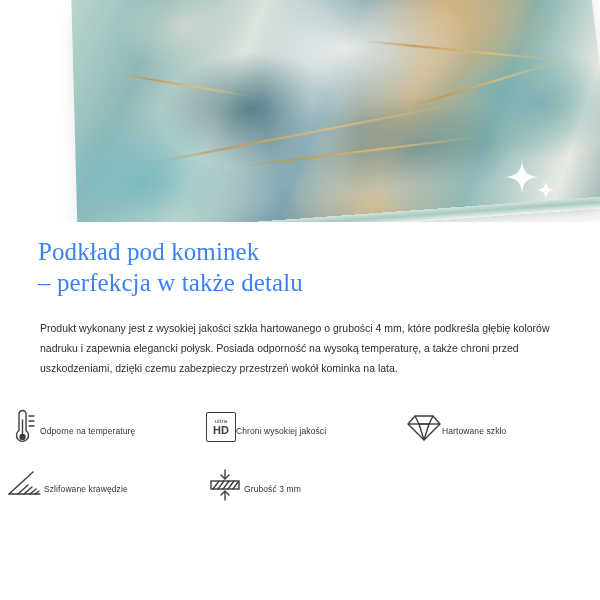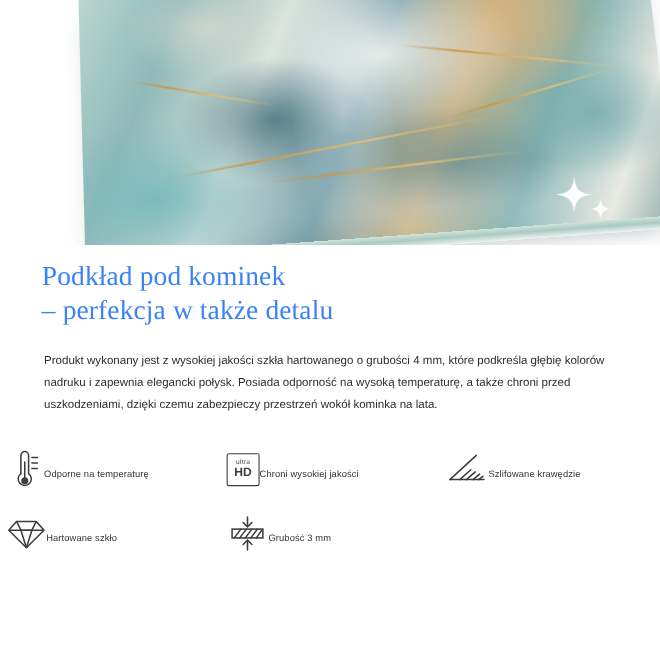--- a/index.html
+++ b/index.html
@@ -202,47 +202,47 @@
           <span class="u">ultra</span>
           <span class="hd">HD</span>
         </div>
       </div>
       <div class="cap">Chroni wysokiej jakości</div>
     </div>
 
 
     <div class="feature">
       <div class="ico">
+        <svg width="36" height="34" viewBox="0 0 36 34" fill="none" stroke="#3d3d3d" stroke-width="1.4" stroke-linejoin="round">
+          <path d="M9 6 H27 L34 14 L18 30 L2 14 Z"></path>
+          <path d="M2 14 H34"></path>
+          <path d="M9 6 L13 14 L18 30"></path>
+          <path d="M27 6 L23 14 L18 30"></path>
+          <path d="M13 14 H23"></path>
+        </svg>
+      </div>
+      <div class="cap">Hartowane szkło</div>
+    </div>
+
+    <div class="feature">
+      <div class="ico">
         <svg width="38" height="30" viewBox="0 0 38 30" fill="none" stroke="#3d3d3d" stroke-width="1.4" stroke-linecap="round">
           <path d="M3 24 L27 2"></path>
           <path d="M3 24 H34"></path>
           <path d="M12 24 L22 15"></path>
           <path d="M18 24 L26 17"></path>
           <path d="M24 24 L30 19"></path>
           <path d="M29 24 L33 21"></path>
         </svg>
       </div>
       <div class="cap">Szlifowane krawędzie</div>
     </div>
 
     <div class="feature">
       <div class="ico">
-        <svg width="36" height="34" viewBox="0 0 36 34" fill="none" stroke="#3d3d3d" stroke-width="1.4" stroke-linejoin="round">
-          <path d="M9 6 H27 L34 14 L18 30 L2 14 Z"></path>
-          <path d="M2 14 H34"></path>
-          <path d="M9 6 L13 14 L18 30"></path>
-          <path d="M27 6 L23 14 L18 30"></path>
-          <path d="M13 14 H23"></path>
-        </svg>
-      </div>
-      <div class="cap">Hartowane szkło</div>
-    </div>
-
-    <div class="feature">
-      <div class="ico">
         <svg width="38" height="34" viewBox="0 0 38 34" fill="none" stroke="#3d3d3d" stroke-width="1.4" stroke-linecap="round">
           <line x1="19" y1="2" x2="19" y2="10"></line>
           <path d="M15 7 L19 11 L23 7"></path>
           <rect x="5" y="13" width="28" height="8"></rect>
           <path d="M7 21 L13 13 M12 21 L18 13 M17 21 L23 13 M22 21 L28 13 M27 21 L32 14"></path>
           <line x1="19" y1="32" x2="19" y2="24"></line>
           <path d="M15 27 L19 23 L23 27"></path>
         </svg>
       </div>
       <div class="cap">Grubość 3 mm</div>

